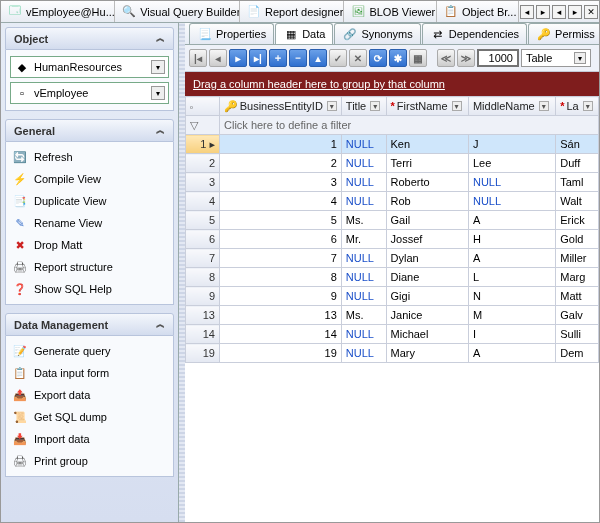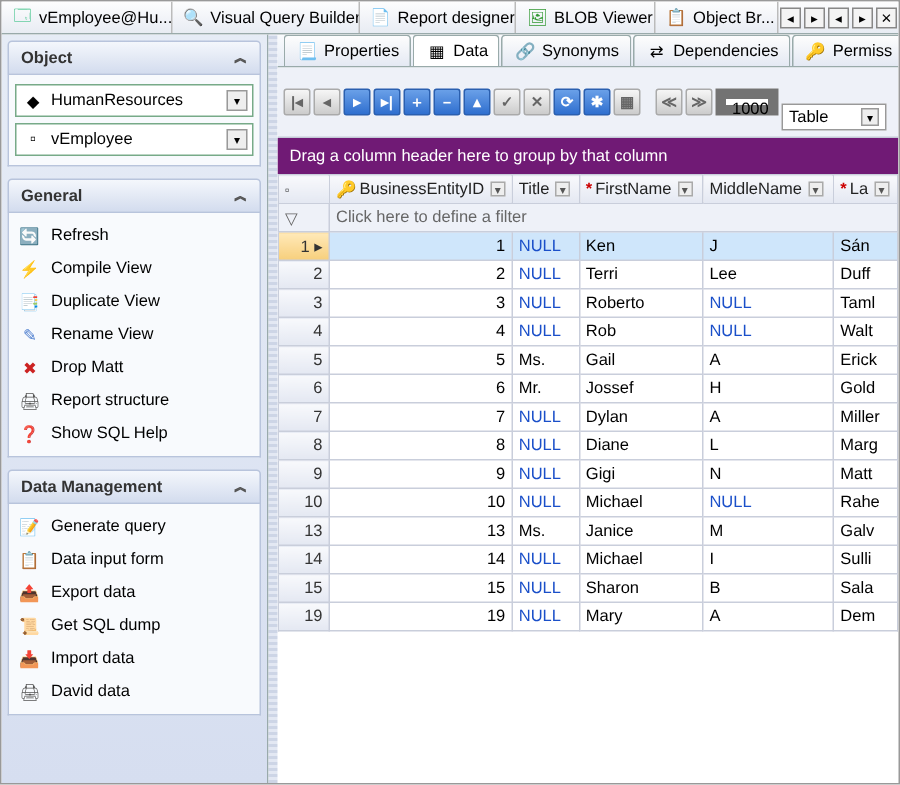--- a/index.html
+++ b/index.html
@@ -24,25 +24,25 @@
   
   .right-pane { flex: 1; display: flex; flex-direction: column; overflow: hidden; }
   .sub-tabs { display: flex; background: linear-gradient(#fafbfd,#e6ecf6); border-bottom: 1px solid #9aa; height: 22px; align-items:stretch; padding-left:4px; }
   .sub-tabs .tab { display:flex; align-items:center; gap:3px; padding: 2px 7px; border:1px solid #9aa; border-bottom:none; margin-right:1px; border-radius:3px 3px 0 0; background: linear-gradient(#fdfdfd,#e4e9f3); white-space:nowrap; }
   .sub-tabs .tab.active { background: #fff; font-weight:normal; }
   
   .toolbar { display:flex; align-items:center; gap:2px; padding: 4px; background:#eef1f8; border-bottom:1px solid #c4c9d6; }
   .tbtn { width:18px; height:18px; border:1px solid #6a7; background: linear-gradient(#e8f9ee,#7ac593); display:flex; align-items:center; justify-content:center; font-size:10px; color:#fff; font-weight:bold; border-radius:2px; }
   .tbtn.gray { background: linear-gradient(#f6f6f6,#ccc); border-color:#aaa; color:#666; }
   .tbtn.blue { background: linear-gradient(#6aa0e8,#2f6fcf); border-color:#2a5faf; }
-  .tbox { border:7px solid #737373; background:#fff; padding:1px 4px; height:18px; width:42px; text-align:right; }
-  .tsel { border:1px solid #999; background:#fff; padding:1px 4px; height:18px; width:70px; display:flex; align-items:center;margin-top:20px; }
+  .tbox { border:2px solid #737373; background:#fff; padding:1px 4px; height:18px; width:42px; text-align:right; }
+  .tsel { border:1px solid #999; background:#fff; padding:1px 4px; height:18px; width:70px; display:flex; align-items:center; }
   .tsel .dd { margin-left:auto; font-size:8px; border:1px solid #999; width:12px; height:12px; background:#eee; display:flex; align-items:center; justify-content:center; }
   
-  .group-bar { background:#701a75; color:#fff; padding:6px 8px; font-size:11px; }
+  .group-bar { background:#7f1d1d; color:#fff; padding:6px 8px; font-size:11px;text-decoration:underline; }
   .grid-wrap { flex:1; overflow:auto; }
   table.grid { border-collapse: collapse; width: 100%; }
   table.grid th, table.grid td { border: 1px solid #c9cedb; padding: 2px 4px; height: 19px; text-align: left; background:#fff; white-space:nowrap; }
   table.grid th { background: linear-gradient(#f8f9fc,#e4e8f2); font-weight: normal; color:#222; position: relative; }
   table.grid th .colctrl { display:flex; align-items:center; gap:2px; }
   table.grid th .drop { font-size:8px; color:#555; border:1px solid #aaa; background:#eee; width:10px; height:10px; display:inline-flex; align-items:center; justify-content:center; margin-left:2px; }
   table.grid td.rownum { background: linear-gradient(#f8f9fc,#e4e8f2); text-align:right; width:34px; color:#333; }
   table.grid td.rownum.sel { background: linear-gradient(#ffe9b8,#f7cf7c); }
   table.grid td.idcol { text-align:right; width:110px; }
   table.grid tr.sel td { background:#cfe6fb; }
@@ -163,21 +163,21 @@
         <div class="menu-item">
           <span class="ico" style="color:#47c">📜</span>
           <span>Get SQL dump</span>
         </div>
         <div class="menu-item">
           <span class="ico" style="color:#c44">📥</span>
           <span>Import data</span>
         </div>
         <div class="menu-item">
           <span class="ico" style="color:#555">🖨</span>
-          <span>David data</span>
+          <span>Print group</span>
         </div>
       </div>
 
   </div>
 
   <div class="splitter"></div>
 
   <div class="right-pane">
     <div class="sub-tabs" id="sub-tabs">
         <div class="tab">
@@ -338,52 +338,36 @@
             </tr>
             <tr>
               <td class="rownum">9 </td>
               <td class="idcol">9</td>
               <td><span class="nullv">NULL</span></td>
               <td>Gigi</td>
               <td>N</td>
               <td>Matt</td>
             </tr>
             <tr>
-              <td class="rownum">10 </td>
-              <td class="idcol">10</td>
-              <td><span class="nullv">NULL</span></td>
-              <td>Michael</td>
-              <td><span class="nullv">NULL</span></td>
-              <td>Rahe</td>
-            </tr>
-            <tr>
               <td class="rownum">13 </td>
               <td class="idcol">13</td>
               <td>Ms.</td>
               <td>Janice</td>
               <td>M</td>
               <td>Galv</td>
             </tr>
             <tr>
               <td class="rownum">14 </td>
               <td class="idcol">14</td>
               <td><span class="nullv">NULL</span></td>
               <td>Michael</td>
               <td>I</td>
               <td>Sulli</td>
             </tr>
             <tr>
-              <td class="rownum">15 </td>
-              <td class="idcol">15</td>
-              <td><span class="nullv">NULL</span></td>
-              <td>Sharon</td>
-              <td>B</td>
-              <td>Sala</td>
-            </tr>
-            <tr>
               <td class="rownum">19 </td>
               <td class="idcol">19</td>
               <td><span class="nullv">NULL</span></td>
               <td>Mary</td>
               <td>A</td>
               <td>Dem</td>
             </tr>
           </tbody>
       </table>
     </div>

